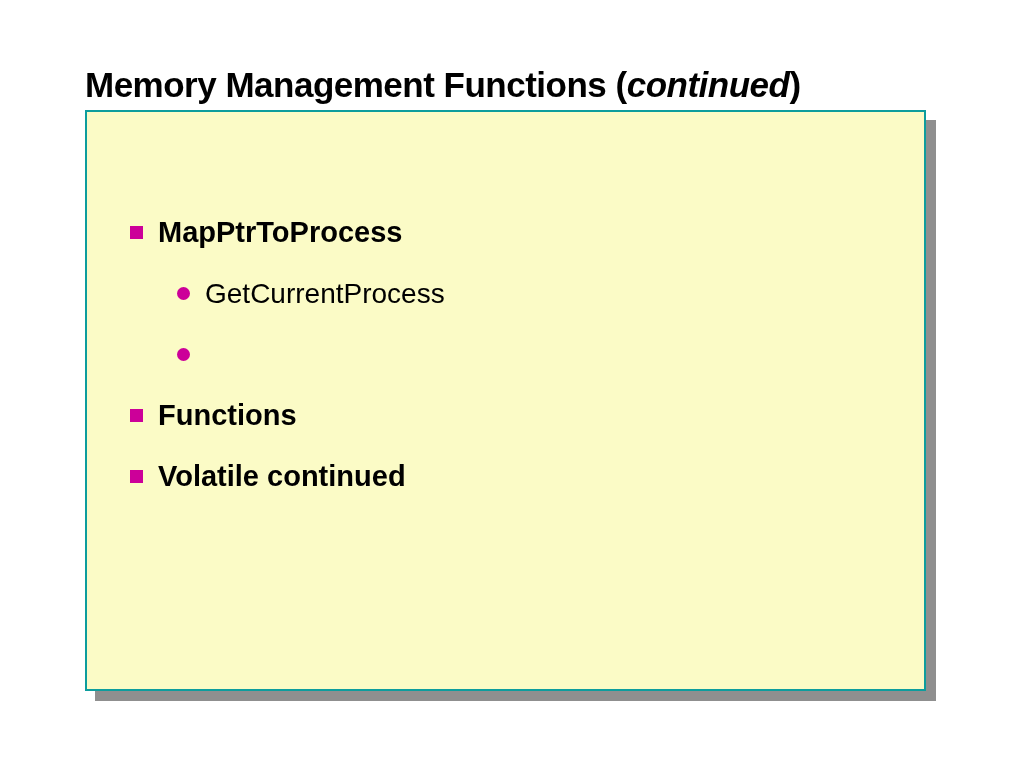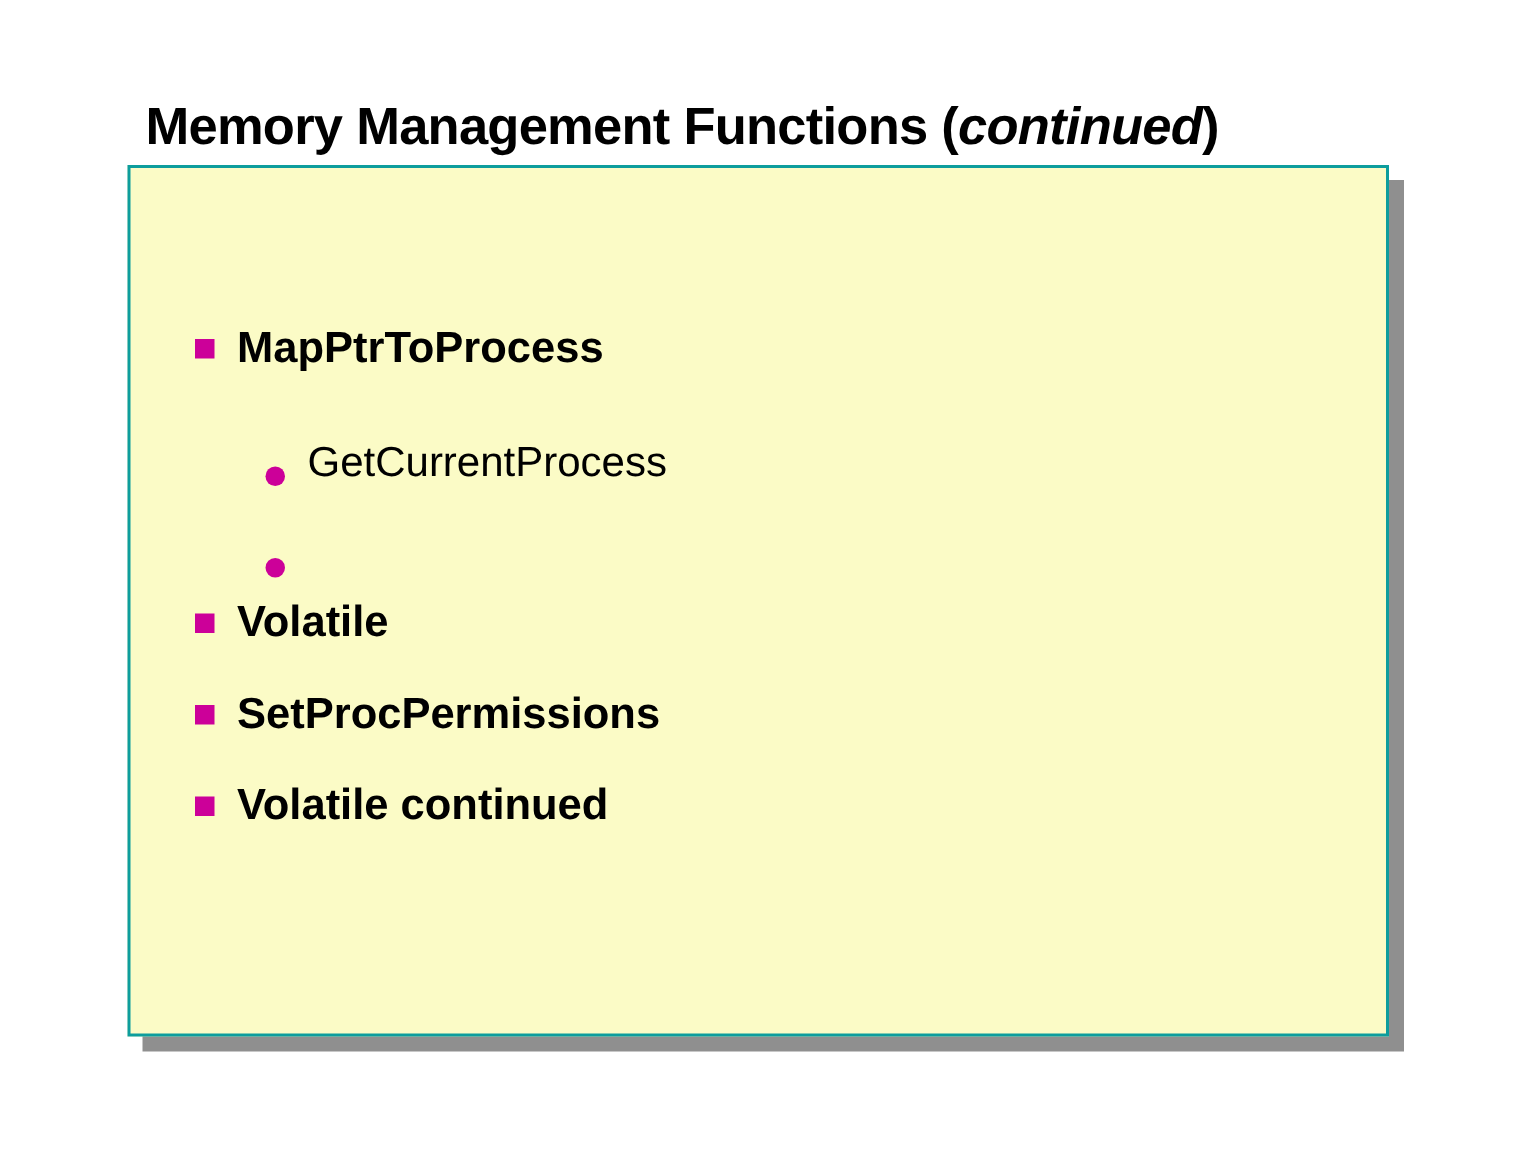--- a/index.html
+++ b/index.html
@@ -11,21 +11,21 @@
     font-family: "Liberation Sans", sans-serif;
     overflow: hidden;
   }
   .slide {
     position: relative;
     width: 1024px;
     height: 768px;
   }
   .slide-title {
     position: absolute;
-    left: 97px;
+    left: 85px;
     top: 42px;
     font-size: 35px;
     font-weight: bold;
     color: #000000;
     letter-spacing: -0.5px;
     white-space: nowrap;
   }
   .slide-title .emph {
     font-style: italic;
   }
@@ -45,21 +45,21 @@
     left: 0;
     top: 90px;
     right: 0;
   }
   .row {
     display: flex;
     align-items: center;
     height: 61px;
   }
   .row.level-1 { padding-left: 43px; align-items: center; }
-  .row.level-2 { padding-left: 90px; align-items: flex-end; }
+  .row.level-2 { padding-left: 90px; }
   .bullet {
     flex: 0 0 auto;
     display: inline-block;
     background: #cc0099;
   }
   .row.level-1 .bullet {
     width: 13px;
     height: 13px;
     margin-right: 15px;
   }
@@ -99,27 +99,23 @@
         <span class="bullet"></span>
         <span class="label">GetCurrentProcess</span>
       </div>
 
       <div class="row level-2">
         <span class="bullet"></span>
       </div>
 
       <div class="row level-1">
         <span class="bullet"></span>
-        <span class="label">Volatile</span>
+        <span class="label">Functions</span>
       </div>
 
-      <div class="row level-1">
-        <span class="bullet"></span>
-        <span class="label">SetProcPermissions</span>
-      </div>
 
       <div class="row level-1">
         <span class="bullet"></span>
         <span class="label">Volatile continued</span>
       </div>
 
     </div>
   </div>
 
 </div>

